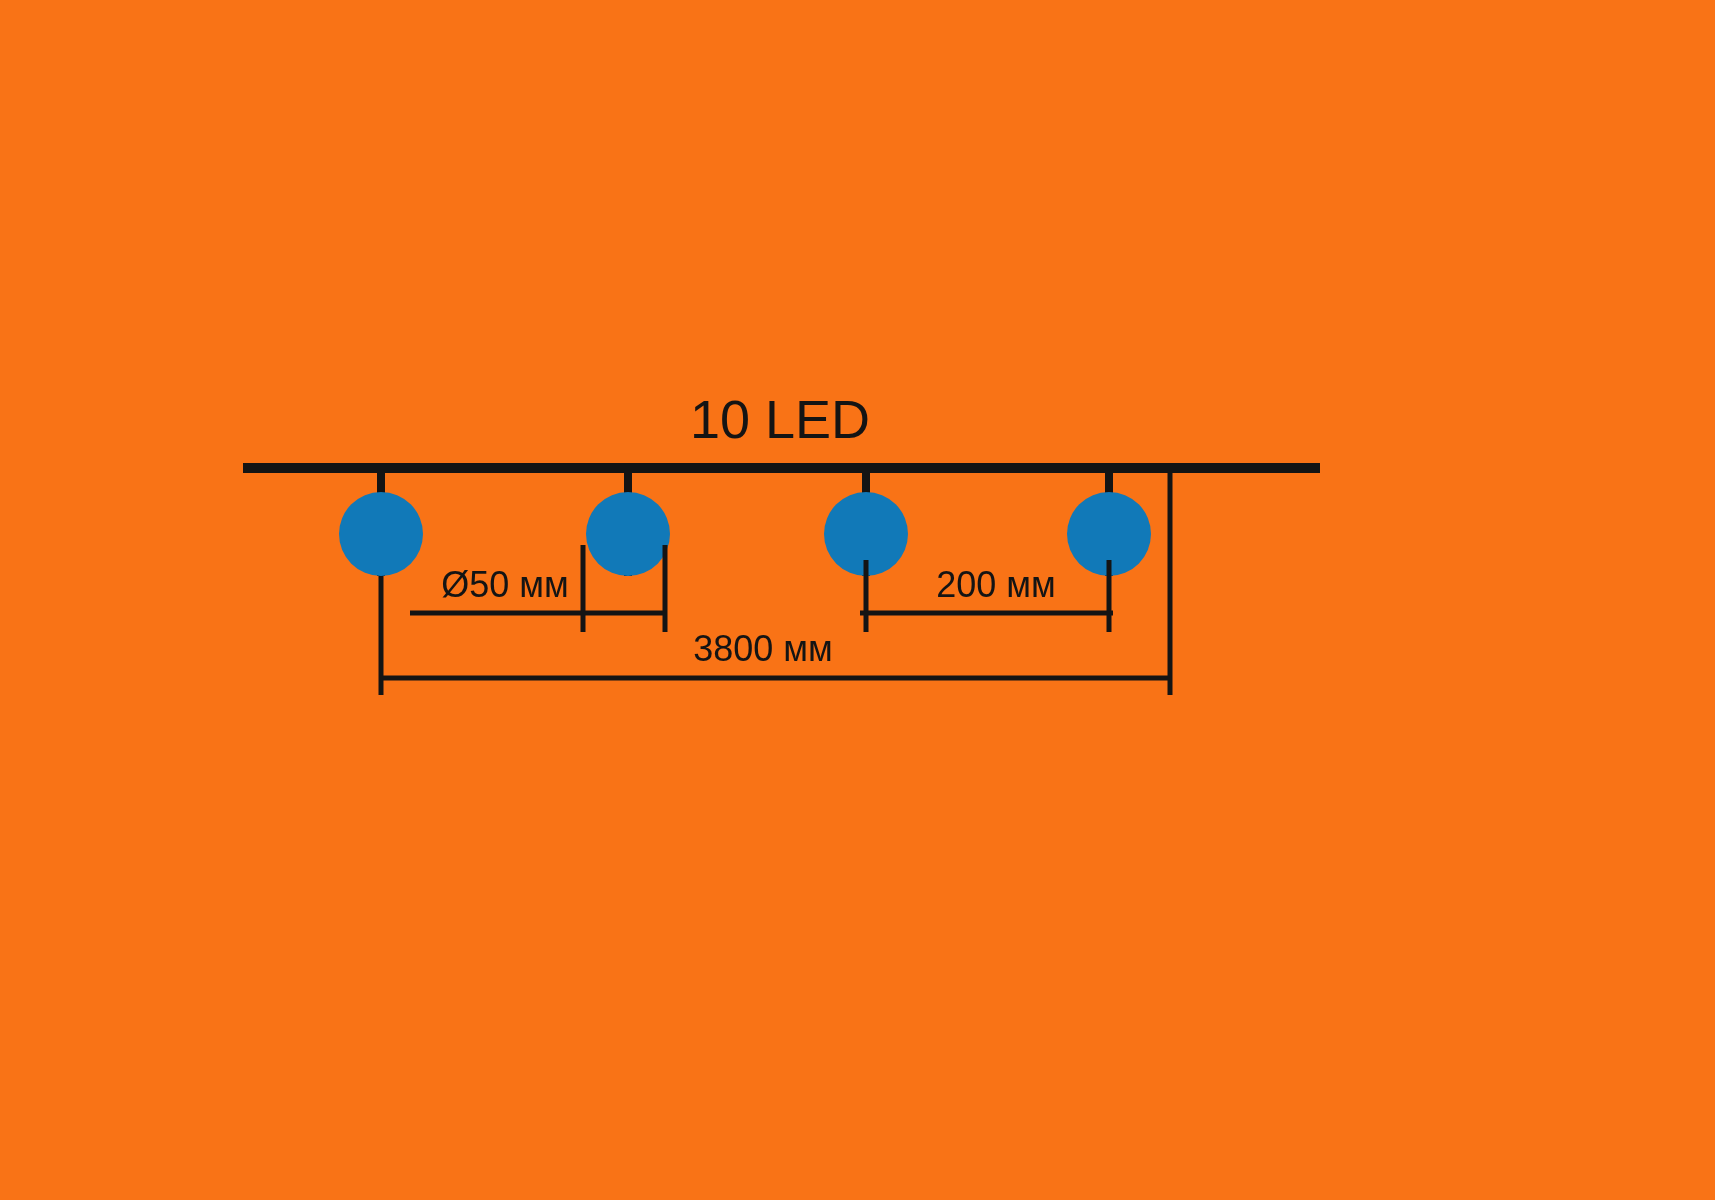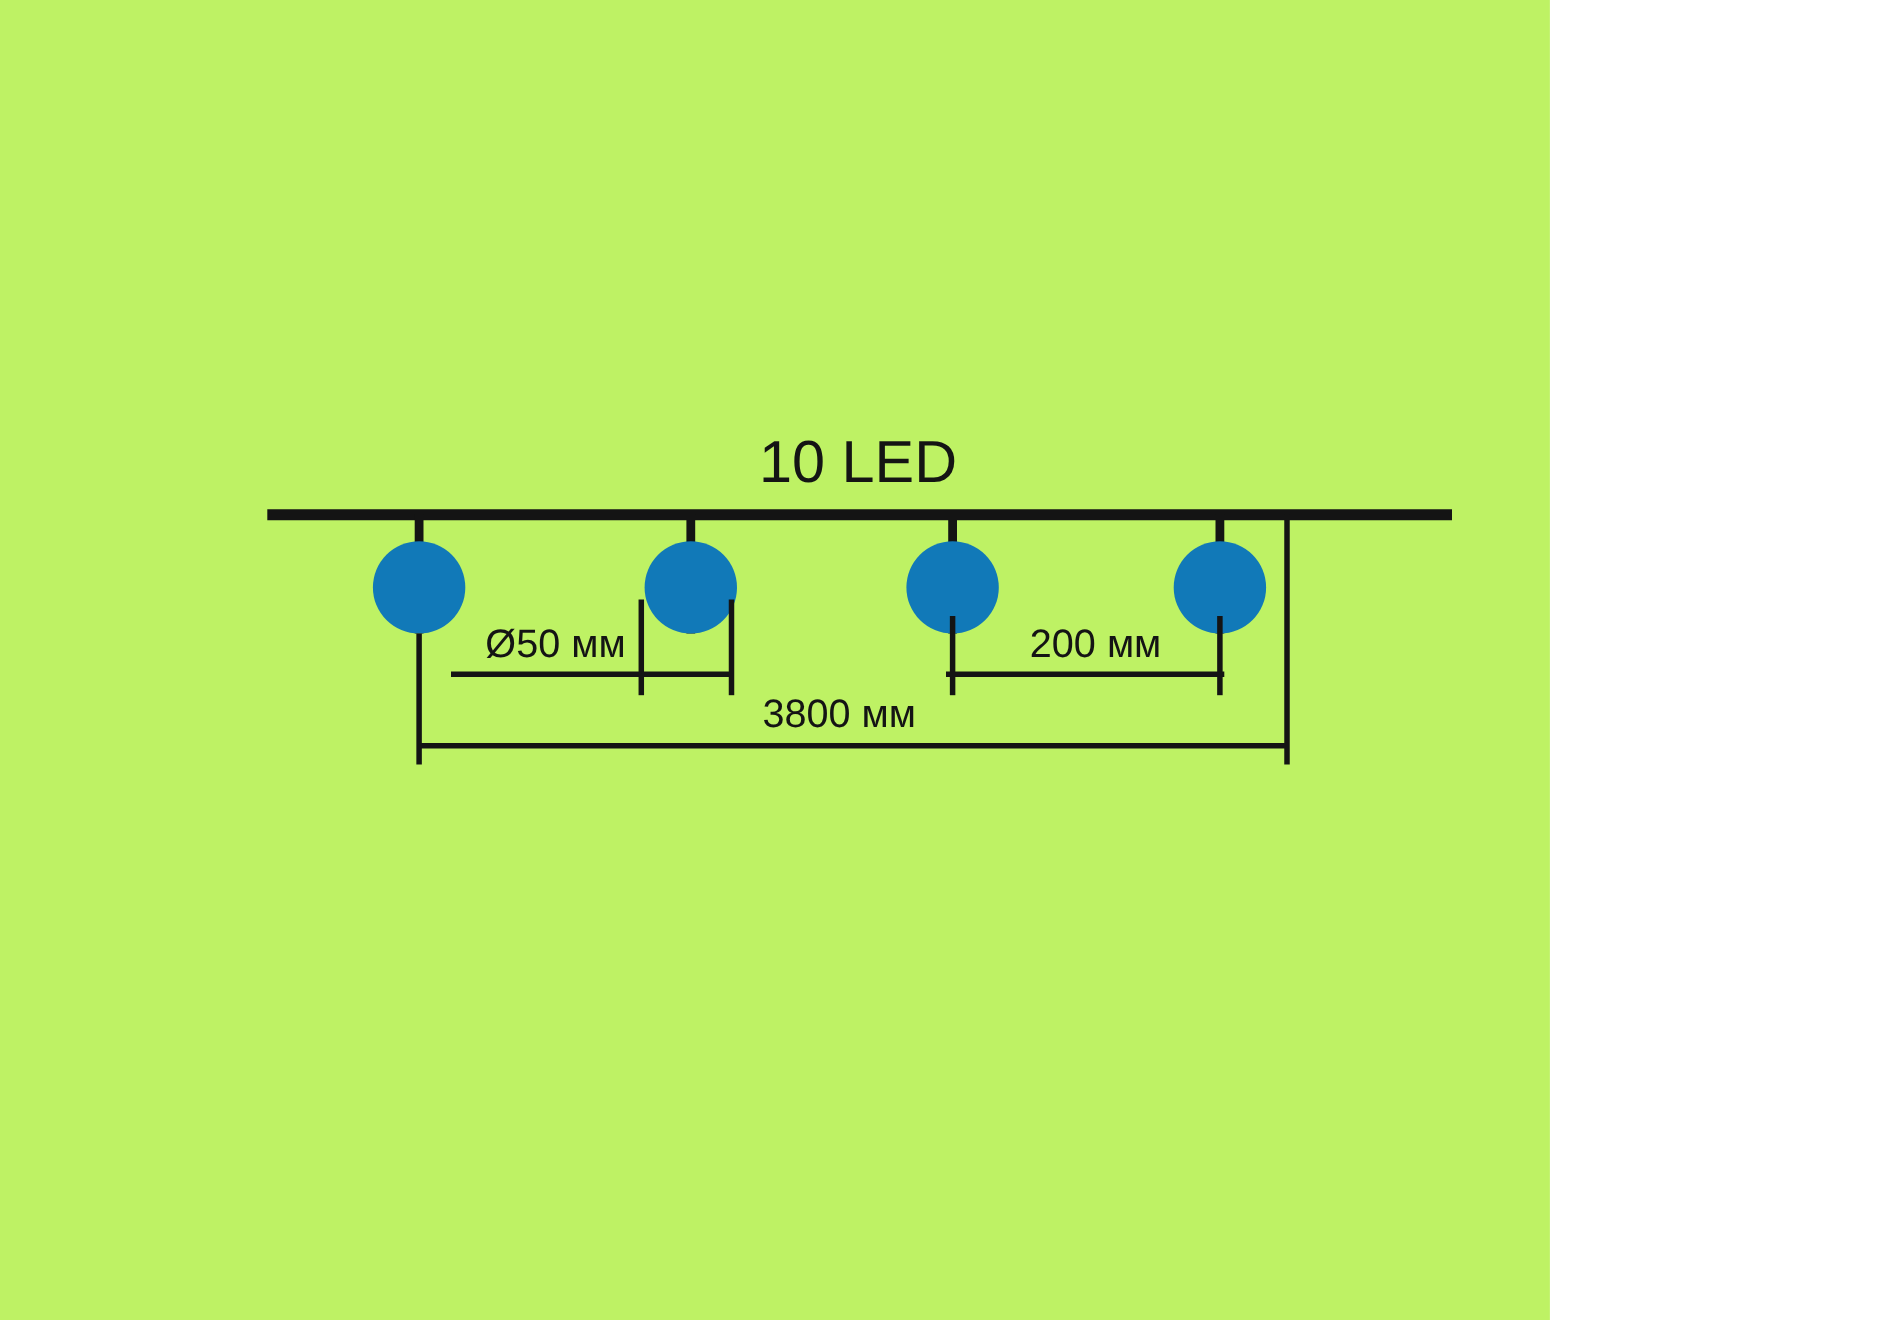--- a/index.html
+++ b/index.html
@@ -7,23 +7,23 @@
     margin: 0;
     padding: 0;
     background: #ffffff;
   }
   body {
     font-family: "Liberation Sans", "DejaVu Sans", sans-serif;
     color: #1a1a1a;
   }
   #canvas {
     position: relative;
-    width: 1409px;
+    width: 1715px;
     height: 1200px;
-    background: #bef264;
+    background: #f97316;
     overflow: hidden;
   }
   #drawing {
     position: absolute;
     left: 0;
     top: 0;
     width: 1715px;
     height: 1200px;
     display: block;
   }

